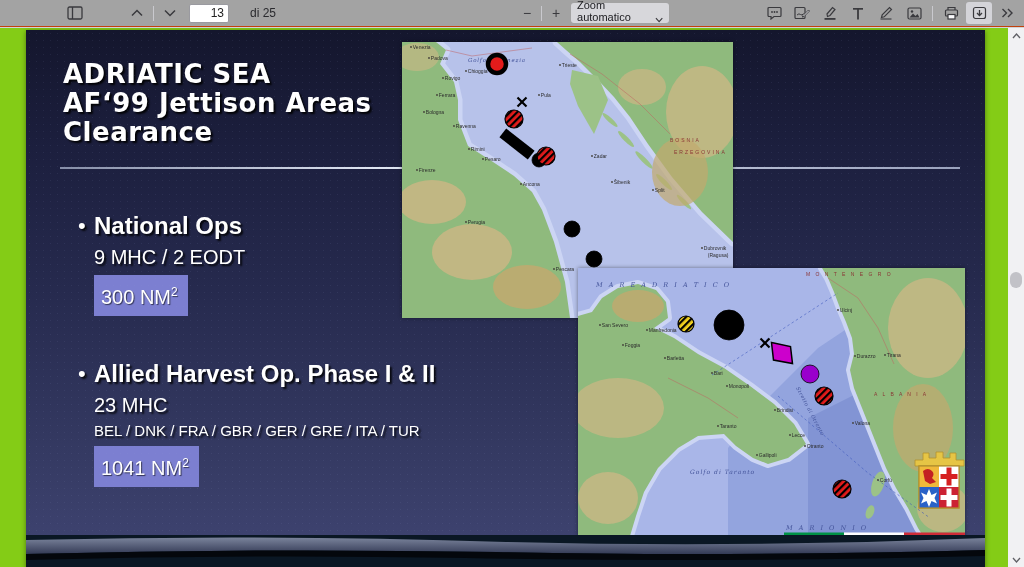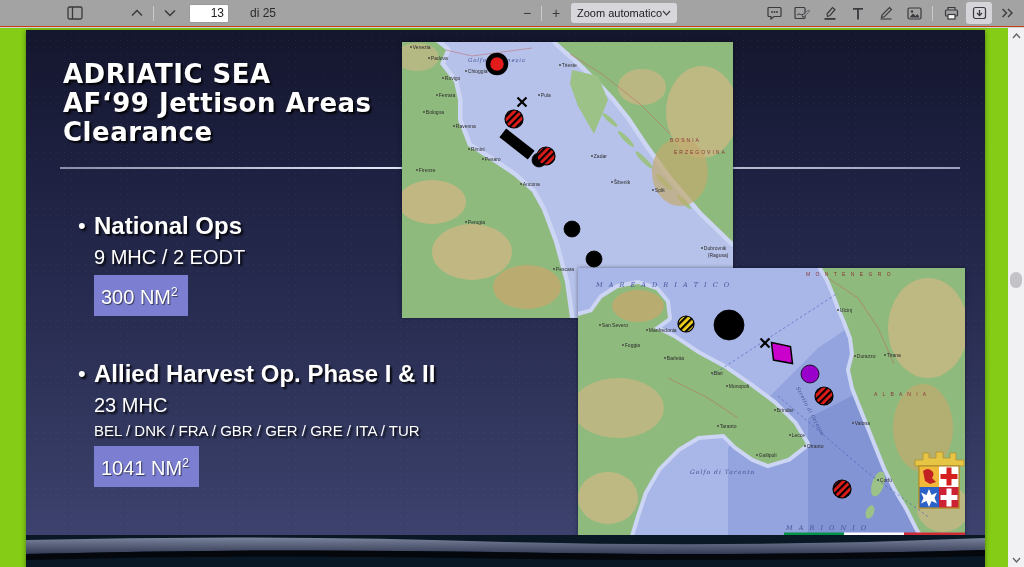--- a/index.html
+++ b/index.html
@@ -8,22 +8,22 @@
   
   .toolbar { position:absolute; left:0; top:0; width:1024px; height:27px; background:#a3a3a3;
              border-bottom:1px solid #c2410c; display:flex; align-items:center; z-index:50;padding-left:48px; }
   .tb-btn { width:26px; height:22px; display:flex; align-items:center; justify-content:center;
             border-radius:3px; color:#3a3a3e; cursor:default; }
   .tb-btn svg { display:block; }
   .tb-sep { width:1px; height:15px; background:#c9c9ce; margin:0 3px; }
   .pagenum-input { width:40px; height:19px; border:1px solid #9a9aa0; border-radius:2px; background:#fff;
                    font-size:12px; text-align:right; padding-right:4px; color:#222; font-family:"Liberation Sans",sans-serif; }
   .pagecount { font-size:12px; color:#2a2a2e; margin-left:21px; }
-  .zoom-select { height:20px; background:#d7d7db; border-radius:3px; display:flex; align-items:center;
-                 font-size:11px; color:#202024; padding:0 6px; width:106px; justify-content:space-between; margin-left:4px; }
+  .zoom-select { height:20px; background:#d7d7db; border-radius:3px; display:flex; align-items:flex-end;
+                 font-size:11px; color:#202024; padding:0 6px; width:98px; justify-content:space-between; margin-left:4px; }
   .glyph-btn { font-size:14px; color:#3a3a3e; width:22px; text-align:center; }
   .active-bg { background:#d4d4d9; }
 
   .viewer { position:absolute; left:0; top:28px; width:1008px; height:539px; background:#84cc16; overflow:hidden; }
 
   .scrollbar { position:absolute; right:0; top:28px; width:16px; height:539px; background:#f1f1f3; }
   .sb-arrow { position:absolute; left:0; width:16px; height:15px; display:flex; align-items:center; justify-content:center; color:#606065; }
   .sb-thumb { position:absolute; left:2px; width:12px; border-radius:6px; background:#c2c2c7; }
 
   

